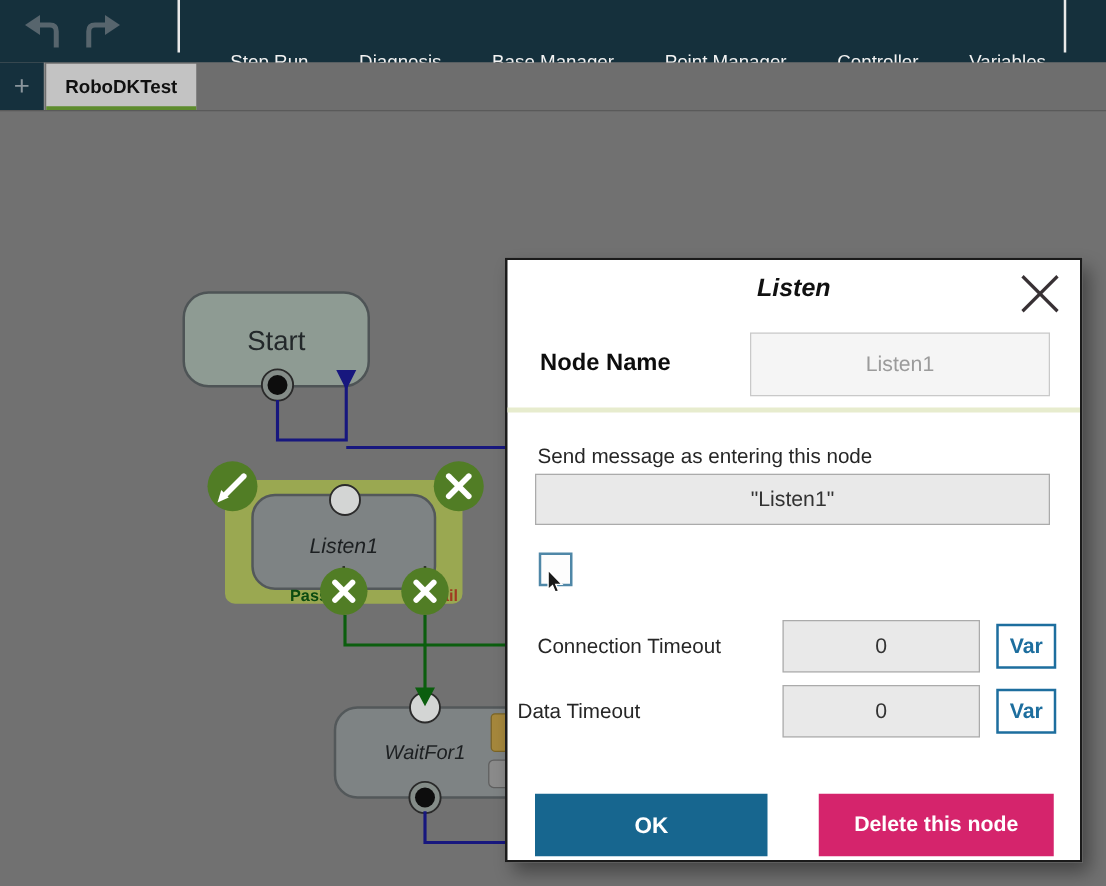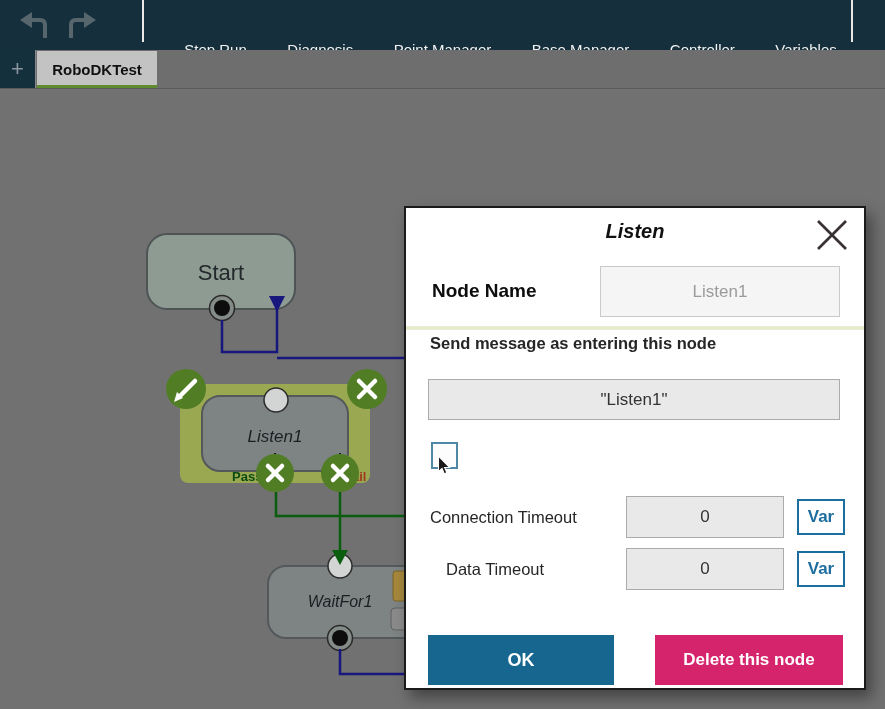--- a/index.html
+++ b/index.html
@@ -77,22 +77,22 @@
     <button class="tb-icon">
       <svg width="36" height="34" viewBox="0 0 36 34">
         <path d="M8 30 V17 Q8 12 13 12 H22" fill="none" stroke="#57656d" stroke-width="4"></path>
         <polygon points="21,4 21,20 33,12" fill="#57656d"></polygon>
       </svg>
     </button>
     <div class="tb-divider"></div>
     <nav class="tb-menu">
       <button class="tb-item">Step Run</button>
       <button class="tb-item">Diagnosis</button>
+      <button class="tb-item">Base Manager</button>
       <button class="tb-item">Point Manager</button>
-      <button class="tb-item">Base Manager</button>
       <button class="tb-item">Controller</button>
       <button class="tb-item">Variables</button>
     </nav>
     <div class="tb-divider tb-divider-right"></div>
   </header>
 
   <div class="tabrow">
     <button class="tab-add">+</button>
     <div class="tab-active">
       <span>RoboDKTest</span>
@@ -163,33 +163,33 @@
           <line x1="4" y1="4" x2="32" y2="32" stroke="#383134" stroke-width="2.6"></line>
           <line x1="32" y1="4" x2="4" y2="32" stroke="#383134" stroke-width="2.6"></line>
         </svg>
       </button>
 
       <div class="lbl lbl-bold" style="left:26px; top:72px;">Node Name</div>
       <div class="field field-name" style="left:194px; top:58px; width:240px; height:51px;">Listen1</div>
 
       <div class="divider-yellow" style="top:118px;"></div>
 
-      <div class="lbl" style="left:24px; top:126px;font-weight:bold;">Send message as entering this node</div>
+      <div class="lbl" style="left:24px; top:148px;">Send message as entering this node</div>
       <div class="field" style="left:22px; top:171px; width:412px; height:41px;">"Listen1"</div>
 
       <div class="checkbox" style="left:25px; top:234px;"></div>
       <svg class="cursor-icon" style="left:31px; top:247px;" width="14" height="21" viewBox="0 0 12 19">
         <path d="M1 1 L1 15 L4.2 12.2 L6.2 17 L8.6 16 L6.6 11.3 L11 11.3 Z" fill="#1a1a1a" stroke="#ffffff" stroke-width="1"></path>
       </svg>
 
       <div class="lbl" style="left:24px; top:300px;">Connection Timeout</div>
       <div class="field" style="left:220px; top:288px; width:158px; height:42px;">0</div>
       <button class="var-btn" style="left:391px; top:291px;">Var</button>
 
-      <div class="lbl" style="left:40px; top:352px;">Data Timeout</div>
+      <div class="lbl" style="left:8px; top:352px;">Data Timeout</div>
       <div class="field" style="left:220px; top:340px; width:158px; height:42px;">0</div>
       <button class="var-btn" style="left:391px; top:343px;">Var</button>
 
       <button class="btn-primary btn-ok">OK</button>
       <button class="btn-primary btn-delete">Delete this node</button>
     </div>
   </div>
 </div>
 
 </body></html>

